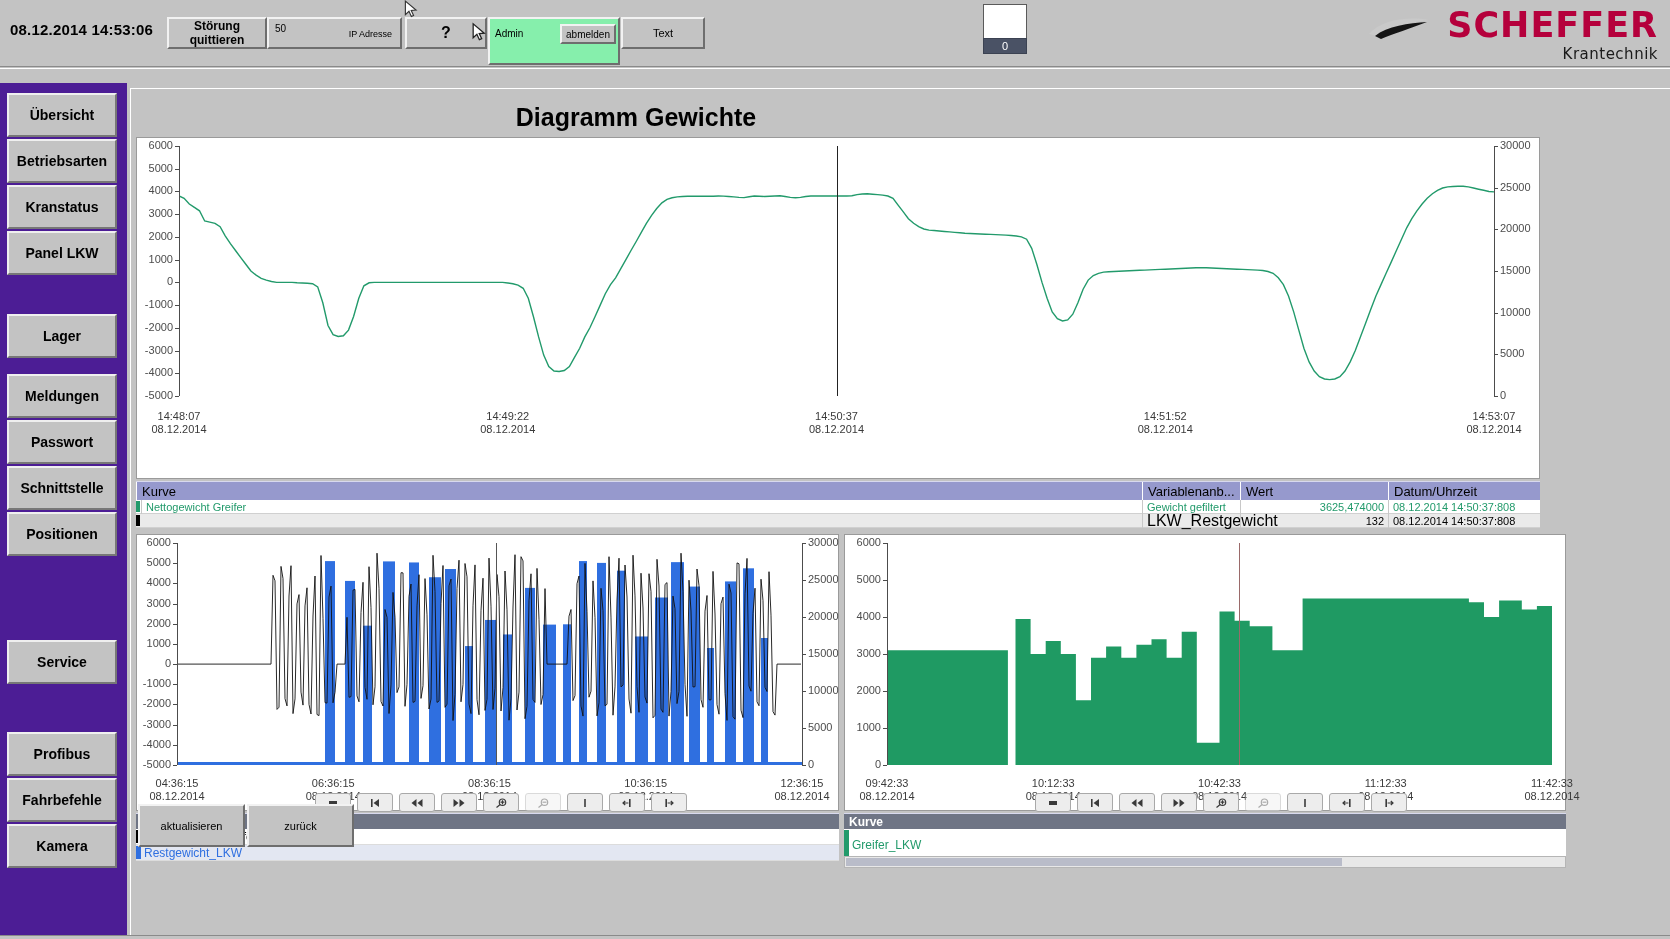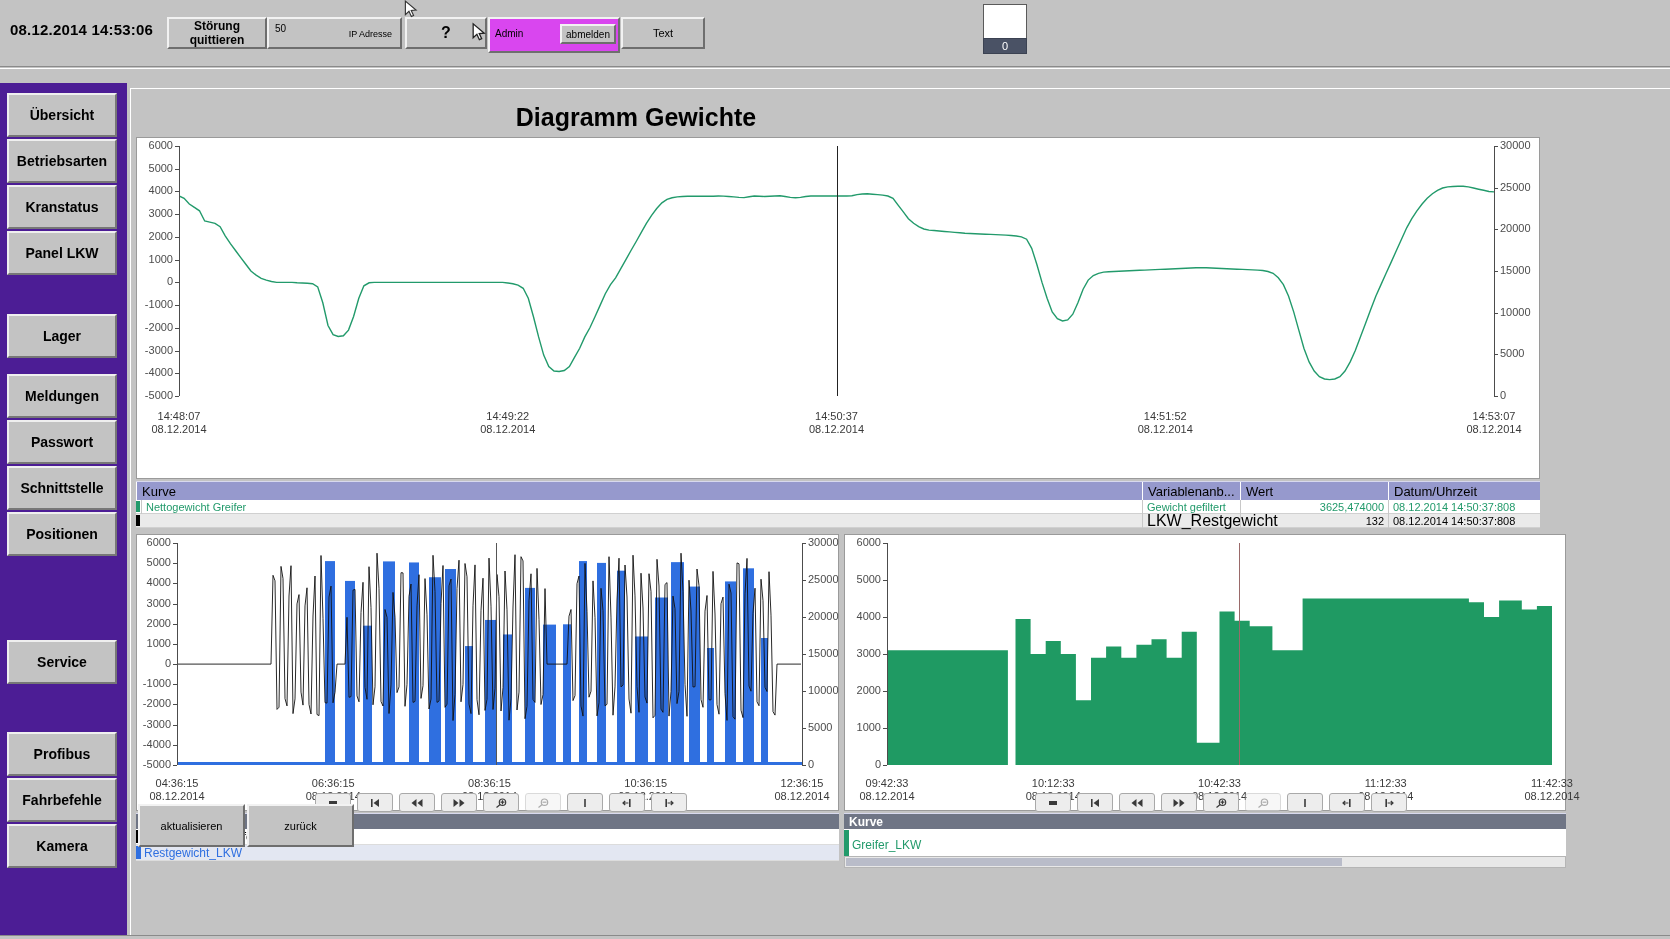--- a/index.html
+++ b/index.html
@@ -26,21 +26,21 @@
     display: flex; align-items: center; justify-content: center;
   }
 
   #stoerung-btn { position: absolute; left: 167px; top: 17px; width: 100px; height: 32px; font-size: 12px; font-weight: bold; }
   #ip-panel { position: absolute; left: 267px; top: 17px; width: 135px; height: 32px; background: #c3c3c3;
               border-top: 2px solid #f2f2f2; border-left: 2px solid #f2f2f2;
               border-right: 2px solid #6e6e6e; border-bottom: 2px solid #6e6e6e; }
   #ip-value { position: absolute; left: 6px; top: 4px; font-size: 10px; color: #000; }
   #ip-label { position: absolute; right: 8px; top: 10px; font-size: 9px; color: #000; }
   #help-btn { position: absolute; left: 405px; top: 17px; width: 82px; height: 32px; font-size: 16px; font-weight: bold; }
-  #admin-panel { position: absolute; left: 488px; top: 17px; width: 132px; height: 36px; background: #d946ef;
+  #admin-panel { position: absolute; left: 488px; top: 17px; width: 132px; height: 48px; background: #86efac;
                  border-top: 2px solid #f2f2f2; border-left: 2px solid #f2f2f2;
                  border-right: 2px solid #6e6e6e; border-bottom: 2px solid #6e6e6e; }
   #admin-label { position: absolute; left: 5px; top: 9px; font-size: 10px; color: #000; }
   #abmelden-btn { position: absolute; left: 70px; top: 5px; width: 56px; height: 20px; font-size: 10px; }
   #text-btn { position: absolute; left: 621px; top: 17px; width: 84px; height: 32px; font-size: 11px; }
 
   #counter-box { position: absolute; left: 983px; top: 4px; width: 44px; height: 50px; background: #ffffff;
                  border: 1px solid #5a5a5a; }
   #counter-val { position: absolute; left: 983px; top: 38px; width: 44px; height: 16px; background: #4a5265;
                  color: #fff; font-size: 11px; display: flex; align-items: center; justify-content: center;
@@ -120,20 +120,28 @@
     <div id="admin-panel">
       <div id="admin-label">Admin</div>
       <div class="btn3d" id="abmelden-btn">abmelden</div>
     </div>
 
     <div class="btn3d" id="text-btn">Text</div>
 
     <div id="counter-box"></div>
     <div id="counter-val">0</div>
 
+    <div id="logo">
+      <svg id="logo-swoosh" viewBox="0 0 70 28">
+        <path d="M2 20 C14 6, 40 2, 62 6 C44 8, 22 13, 10 22 Z" fill="#c9c9c9"></path>
+        <path d="M8 22 C20 12, 42 9, 60 8 C44 14, 26 20, 14 25 Z" fill="#151515"></path>
+      </svg>
+      <div id="logo-main">SCHEFFER</div>
+      <div id="logo-sub">Krantechnik</div>
+    </div>
 
     <svg id="cursor-top" viewBox="0 0 12 16">
       <path d="M1 1 L1 13 L4.2 10 L6.3 14.6 L8.3 13.7 L6.2 9.3 L10.5 9 Z" fill="#ffffff" stroke="#333" stroke-width="1"></path>
     </svg>
     <svg id="cursor-help" viewBox="0 0 12 16">
       <path d="M1 1 L1 13 L4.2 10 L6.3 14.6 L8.3 13.7 L6.2 9.3 L10.5 9 Z" fill="#ffffff" stroke="#222" stroke-width="1.1"></path>
     </svg>
   </div>
   <div class="header-rule"></div>
 

